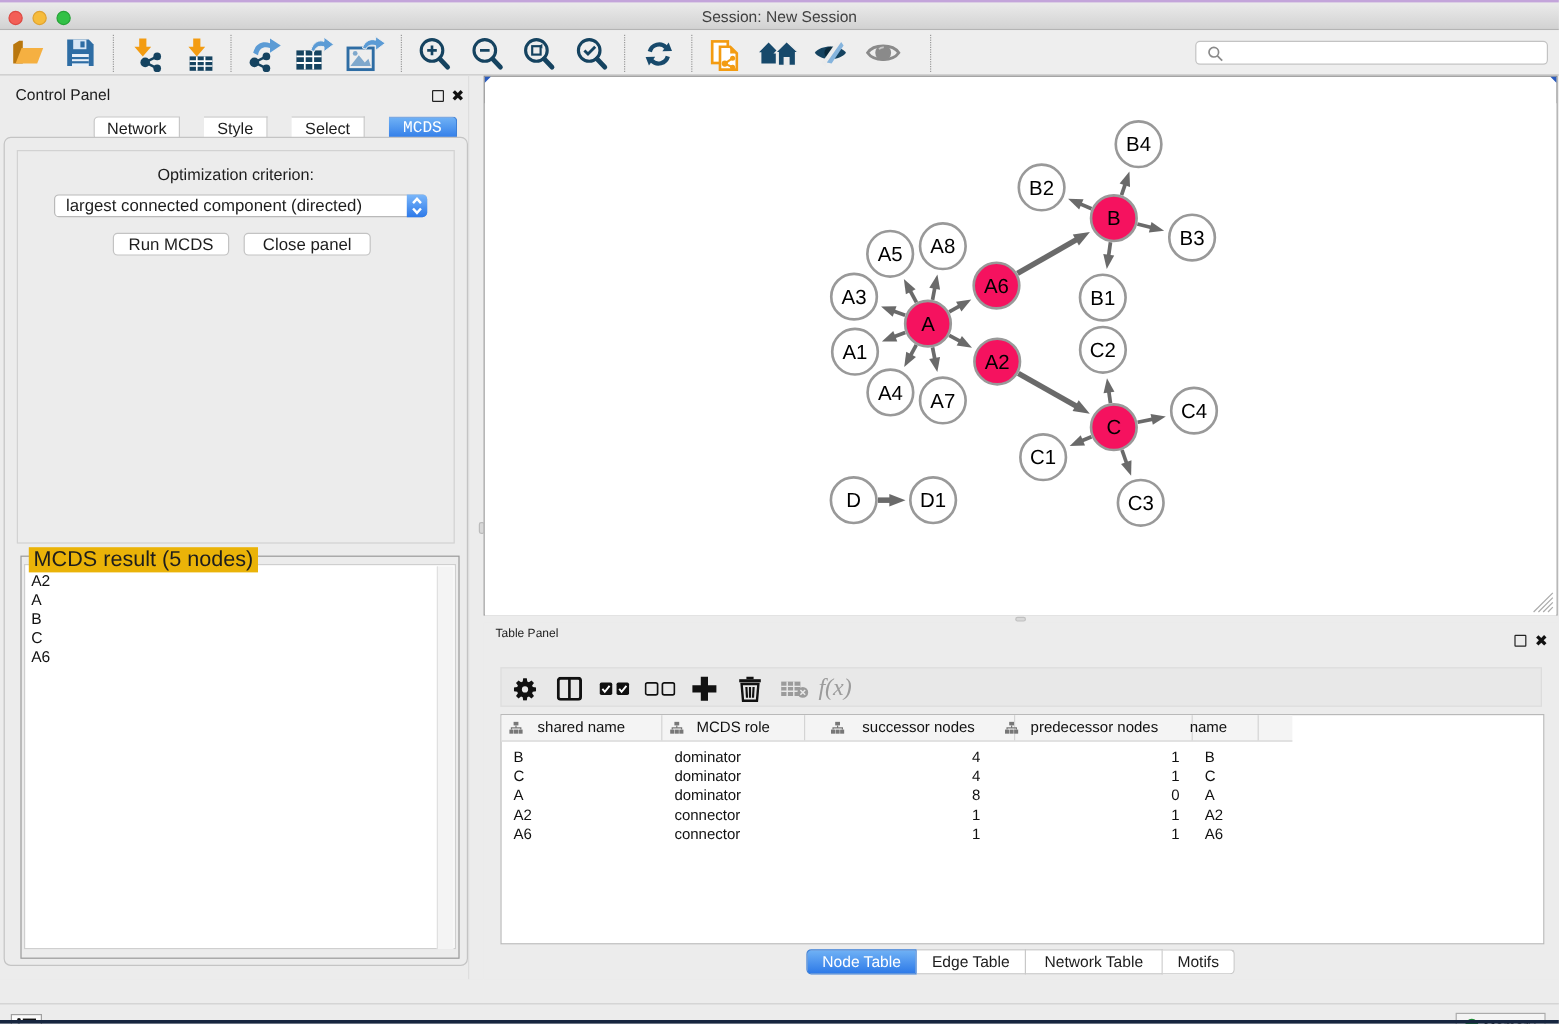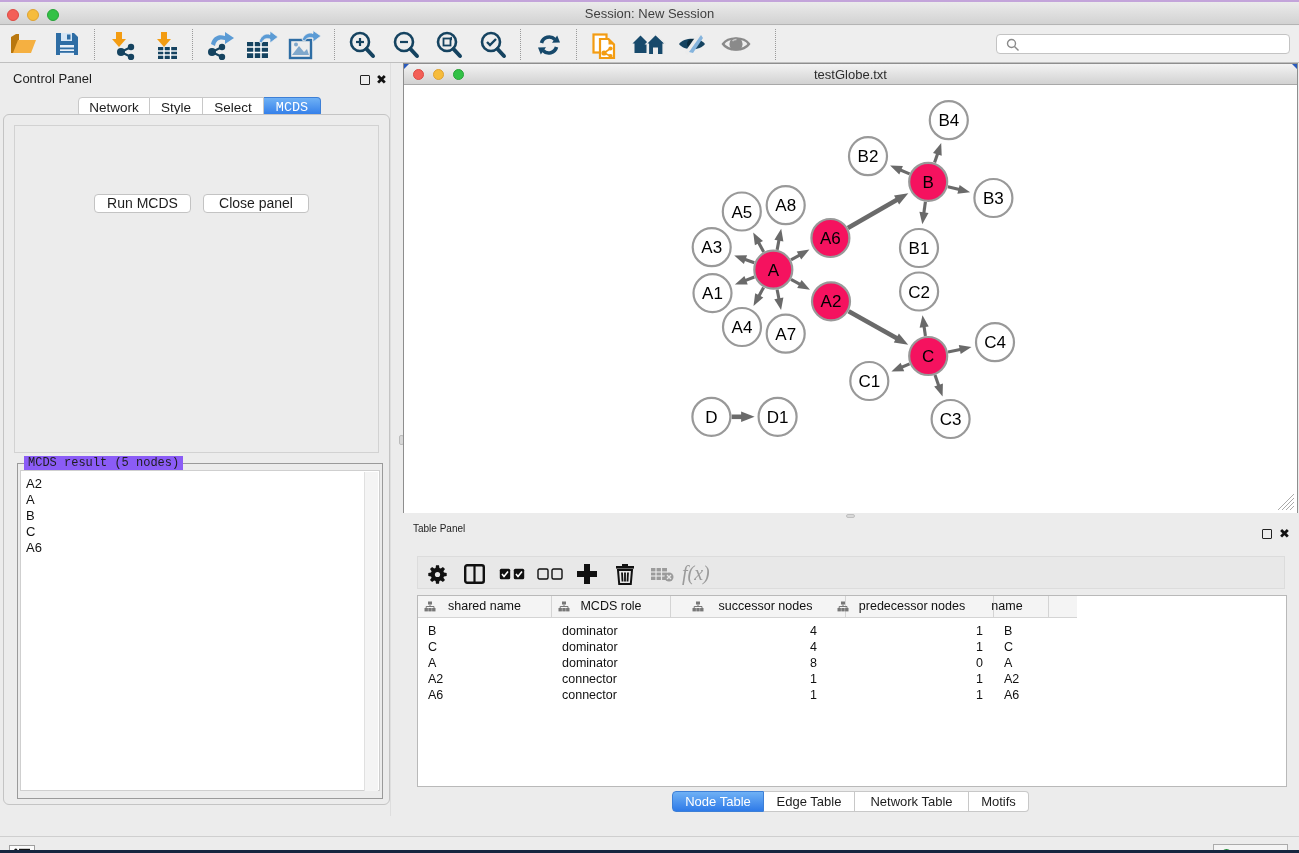--- a/index.html
+++ b/index.html
@@ -19,21 +19,21 @@
 .sep { position:absolute; top:3px; height:31px; width:0;
   border-left:1px dotted #9a9a9a; }
 .tic { position:absolute; top:4px; }
 #search { position:absolute; left:996px; top:8px; width:294px; height:20px;
   background:#fff; border:1px solid #c3c3c3; border-radius:4px; }
 
 #cp { position:absolute; left:0; top:63px; width:390px; height:753px; background:#ececec; }
 #cp .hdr { position:absolute; left:13px; top:8px; font-size:13px; color:#1d1d1d; }
 .wbtn { position:absolute; top:9px; font-size:13px; color:#111; }
 #cptabs { position:absolute; left:78px; top:34px; height:20px; display:flex;
-  font-size:13.5px; color:#1d1d1d; }
+  font-size:13.5px; color:#1d1d1d;gap:20px; }
 #cptabs div { line-height:19px; background:#fff;
   border:1px solid #c8c8c8; border-left:none; text-align:center; }
 #cptabs div:first-child { border-left:1px solid #c8c8c8;
   border-radius:4px 0 0 4px; }
 #cptabs div.sel { background:linear-gradient(#6fb1f5,#2e7ae8); color:#fff;
   border-color:#3d7fd6; border-radius:0 4px 4px 0;font-family:Liberation Mono, monospace; }
 #cpbox { position:absolute; left:3px; top:51px; width:387px; height:691px;
   border:1px solid #c4c4c4; border-radius:6px; background:#ececec; }
 #cpform { position:absolute; left:10px; top:10px; width:365px; height:328px;
   border:1px solid #d2d2d2; background:#ececec; }
@@ -42,22 +42,22 @@
 #combo { position:absolute; left:30px; top:36px; width:311px; height:19px;
   background:#fff; border:1px solid #b9b9b9; border-radius:4px; font-size:14px;
   color:#1d1d1d; line-height:17px; padding-left:9px; }
 #combo .spin { position:absolute; right:-1px; top:-1px; width:17px; height:19px;
   background:linear-gradient(#7bb7fa,#2d79e9); border-radius:0 4px 4px 0;
   color:#fff; }
 .btn { position:absolute; height:19px; background:#fff;
   border:1px solid #c3c3c3; border-radius:4px; font-size:14px; color:#1d1d1d;
   text-align:center; line-height:17px; }
 #fs { position:absolute; left:13px; top:341px; width:366px; height:343px; }
-#fs .leg { position:absolute; left:7px; top:0px; background:#8b5cf6;
-  padding:0 4px; font-size:12px; color:#1d1d1d; z-index:2;font-family:Liberation Mono, monospace;}
+#fs .leg { position:absolute; left:7px; top:0px; background:#eab308;
+  padding:0 4px; font-size:18px; color:#1d1d1d; z-index:2;}
 #fs .bx { position:absolute; left:0; top:7px; width:100%; height:336px;
   border:1px solid #9a9a9a; }
 #fs .list { position:absolute; left:3px; top:14px; width:360px; height:321px;
   background:#fff; border:1px solid #cfcfcf; font-size:13px; color:#111; padding-top:5px; }
 #fs .list > div.it { padding-left:5px; height:16px; line-height:16px; }
 #fs .sbar { position:absolute; right:1px; top:1px; width:14px; height:319px;
   background:#f4f4f4; border-left:1px solid #e0e0e0; }
 
 #split { position:absolute; left:390px; top:63px; width:13px; height:753px;
   background:#ececec; border-left:1px solid #dedede; }
@@ -244,20 +244,27 @@
   <div class="wbtn" style="left:360px;top:12px;width:10px;height:10px;border:1.6px solid #222;border-radius:1px;"></div>
   <div class="wbtn" style="left:376px;">✖</div>
   <div id="cptabs">
     <div style="width:72px;">Network</div>
       <div style="width:53px;">Style</div>
       <div style="width:61px;">Select</div>
       <div class="sel" style="width:57px;">MCDS</div>
   </div>
   <div id="cpbox">
     <div id="cpform">
+      <div id="optlbl">Optimization criterion:</div>
+      <div id="combo">largest connected component (directed)<span class="spin">
+            <svg width="17" height="19" viewBox="0 0 17 19" style="position:absolute;left:0;top:0">
+<path d="M5.2 7.3 L8.5 3.6 L11.8 7.3" stroke="#fff" stroke-width="2" fill="none"></path>
+<path d="M5.2 11.7 L8.5 15.4 L11.8 11.7" stroke="#fff" stroke-width="2" fill="none"></path>
+            </svg>
+          </span></div>
       <div class="btn" style="left:79px;top:68px;width:97px;">Run MCDS</div>
       <div class="btn" style="left:188px;top:68px;width:106px;">Close panel</div>
     </div>
     <div id="fs">
       <div class="leg">MCDS result (5 nodes)</div>
       <div class="bx"></div>
       <div class="list">
         <div class="it">A2</div>
           <div class="it">A</div>
           <div class="it">B</div>
@@ -265,26 +272,20 @@
           <div class="it">A6</div>
         <div class="sbar"></div>
       </div>
     </div>
   </div>
 </div>
 <div id="split">
     <div id="splith"></div>
   </div>
 <div id="netwin">
-  <div id="nettitle">
-    <div class="light" style="left:9px;top:5px;width:11px;height:11px;background:#f35f57;border:1px solid #dd4a43;"></div>
-    <div class="light" style="left:29px;top:5px;width:11px;height:11px;background:#f6bc3c;border:1px solid #dfa231;"></div>
-    <div class="light" style="left:49px;top:5px;width:11px;height:11px;background:#32c146;border:1px solid #27a338;"></div>
-    <div class="t">testGlobe.txt</div>
-  </div>
   <div class="corner" style="left:0;top:0;border-top:5px solid #2a5bbd;border-right:5px solid transparent;"></div>
   <div class="corner" style="right:0;top:0;border-top:5px solid #2a5bbd;border-left:5px solid transparent;"></div>
   <div id="netcanvas">
 <svg width="895" height="427" style="position:absolute;left:0;top:0">
 <line x1="350.4" y1="191.0" x2="337.1" y2="196.1" stroke="#6a6a6a" stroke-width="3.1"></line>
 <polygon points="330.9,198.5 340.4,189.9 343.7,198.5" fill="#6a6a6a"></polygon>
 <line x1="350.3" y1="176.8" x2="336.4" y2="171.7" stroke="#6a6a6a" stroke-width="3.1"></line>
 <polygon points="330.2,169.4 343.1,169.2 339.9,177.9" fill="#6a6a6a"></polygon>
 <line x1="359.7" y1="165.9" x2="352.4" y2="152.4" stroke="#6a6a6a" stroke-width="3.1"></line>
 <polygon points="349.2,146.6 359.0,155.0 350.9,159.3" fill="#6a6a6a"></polygon>

